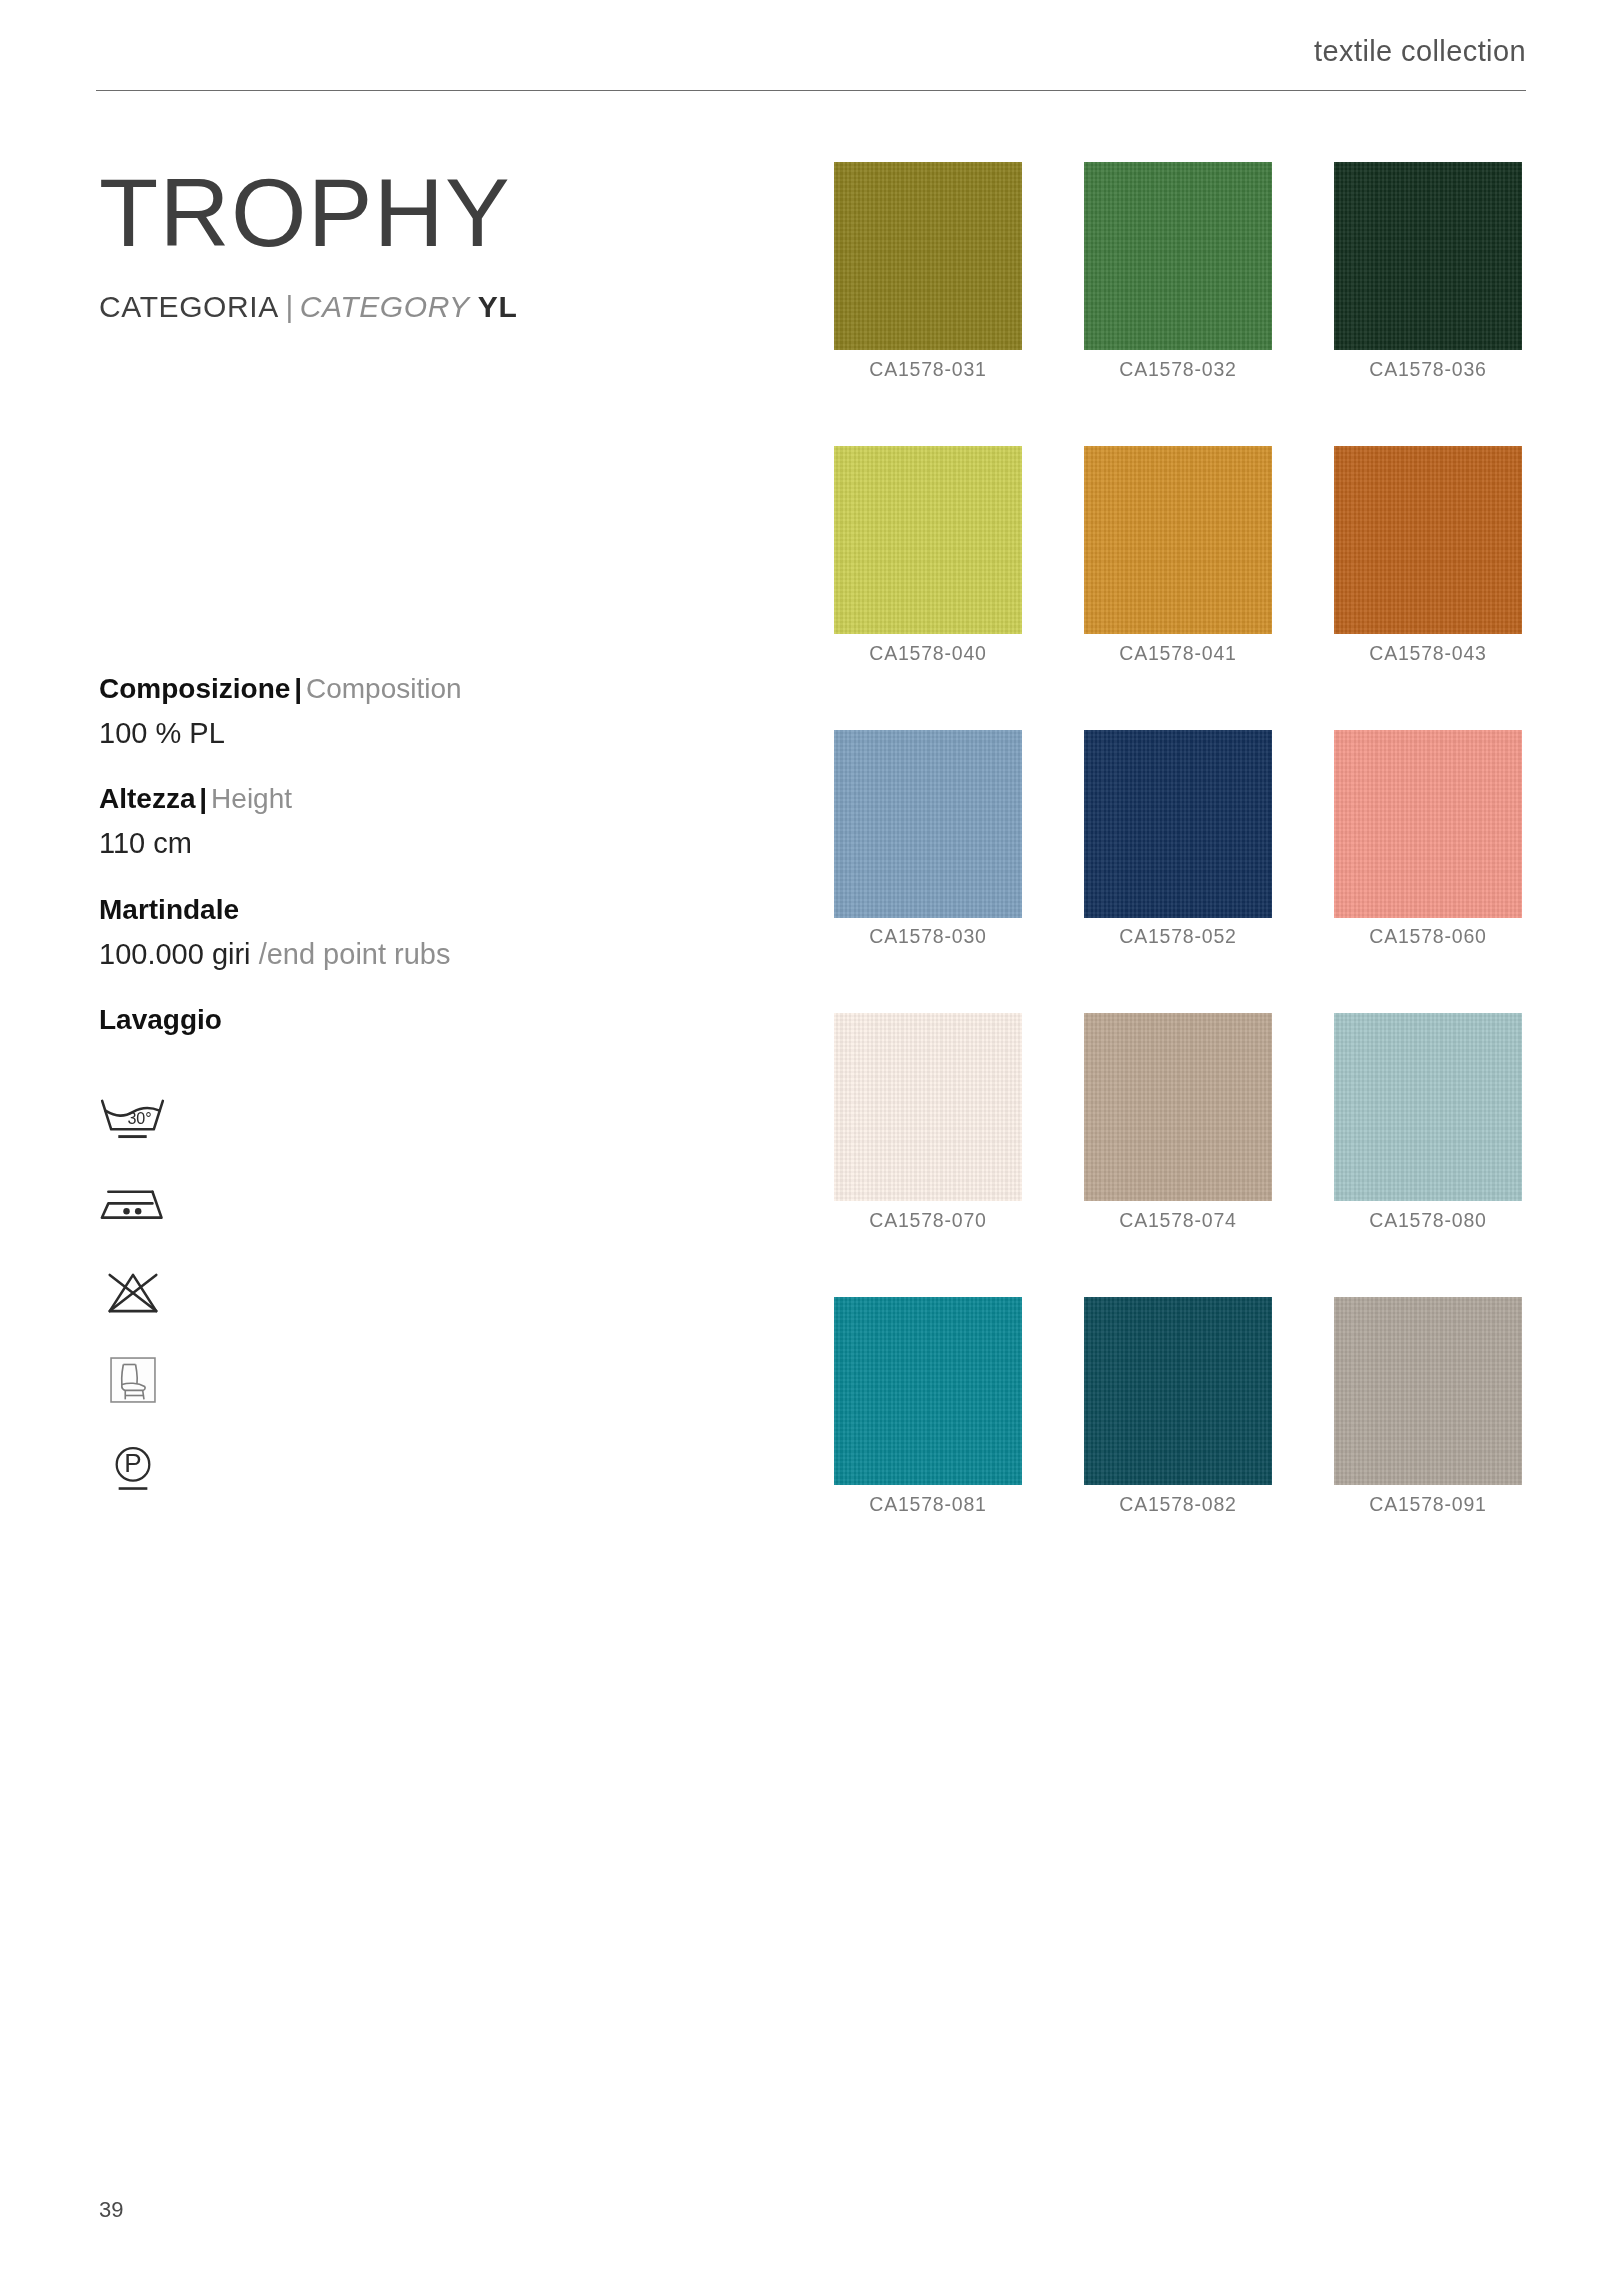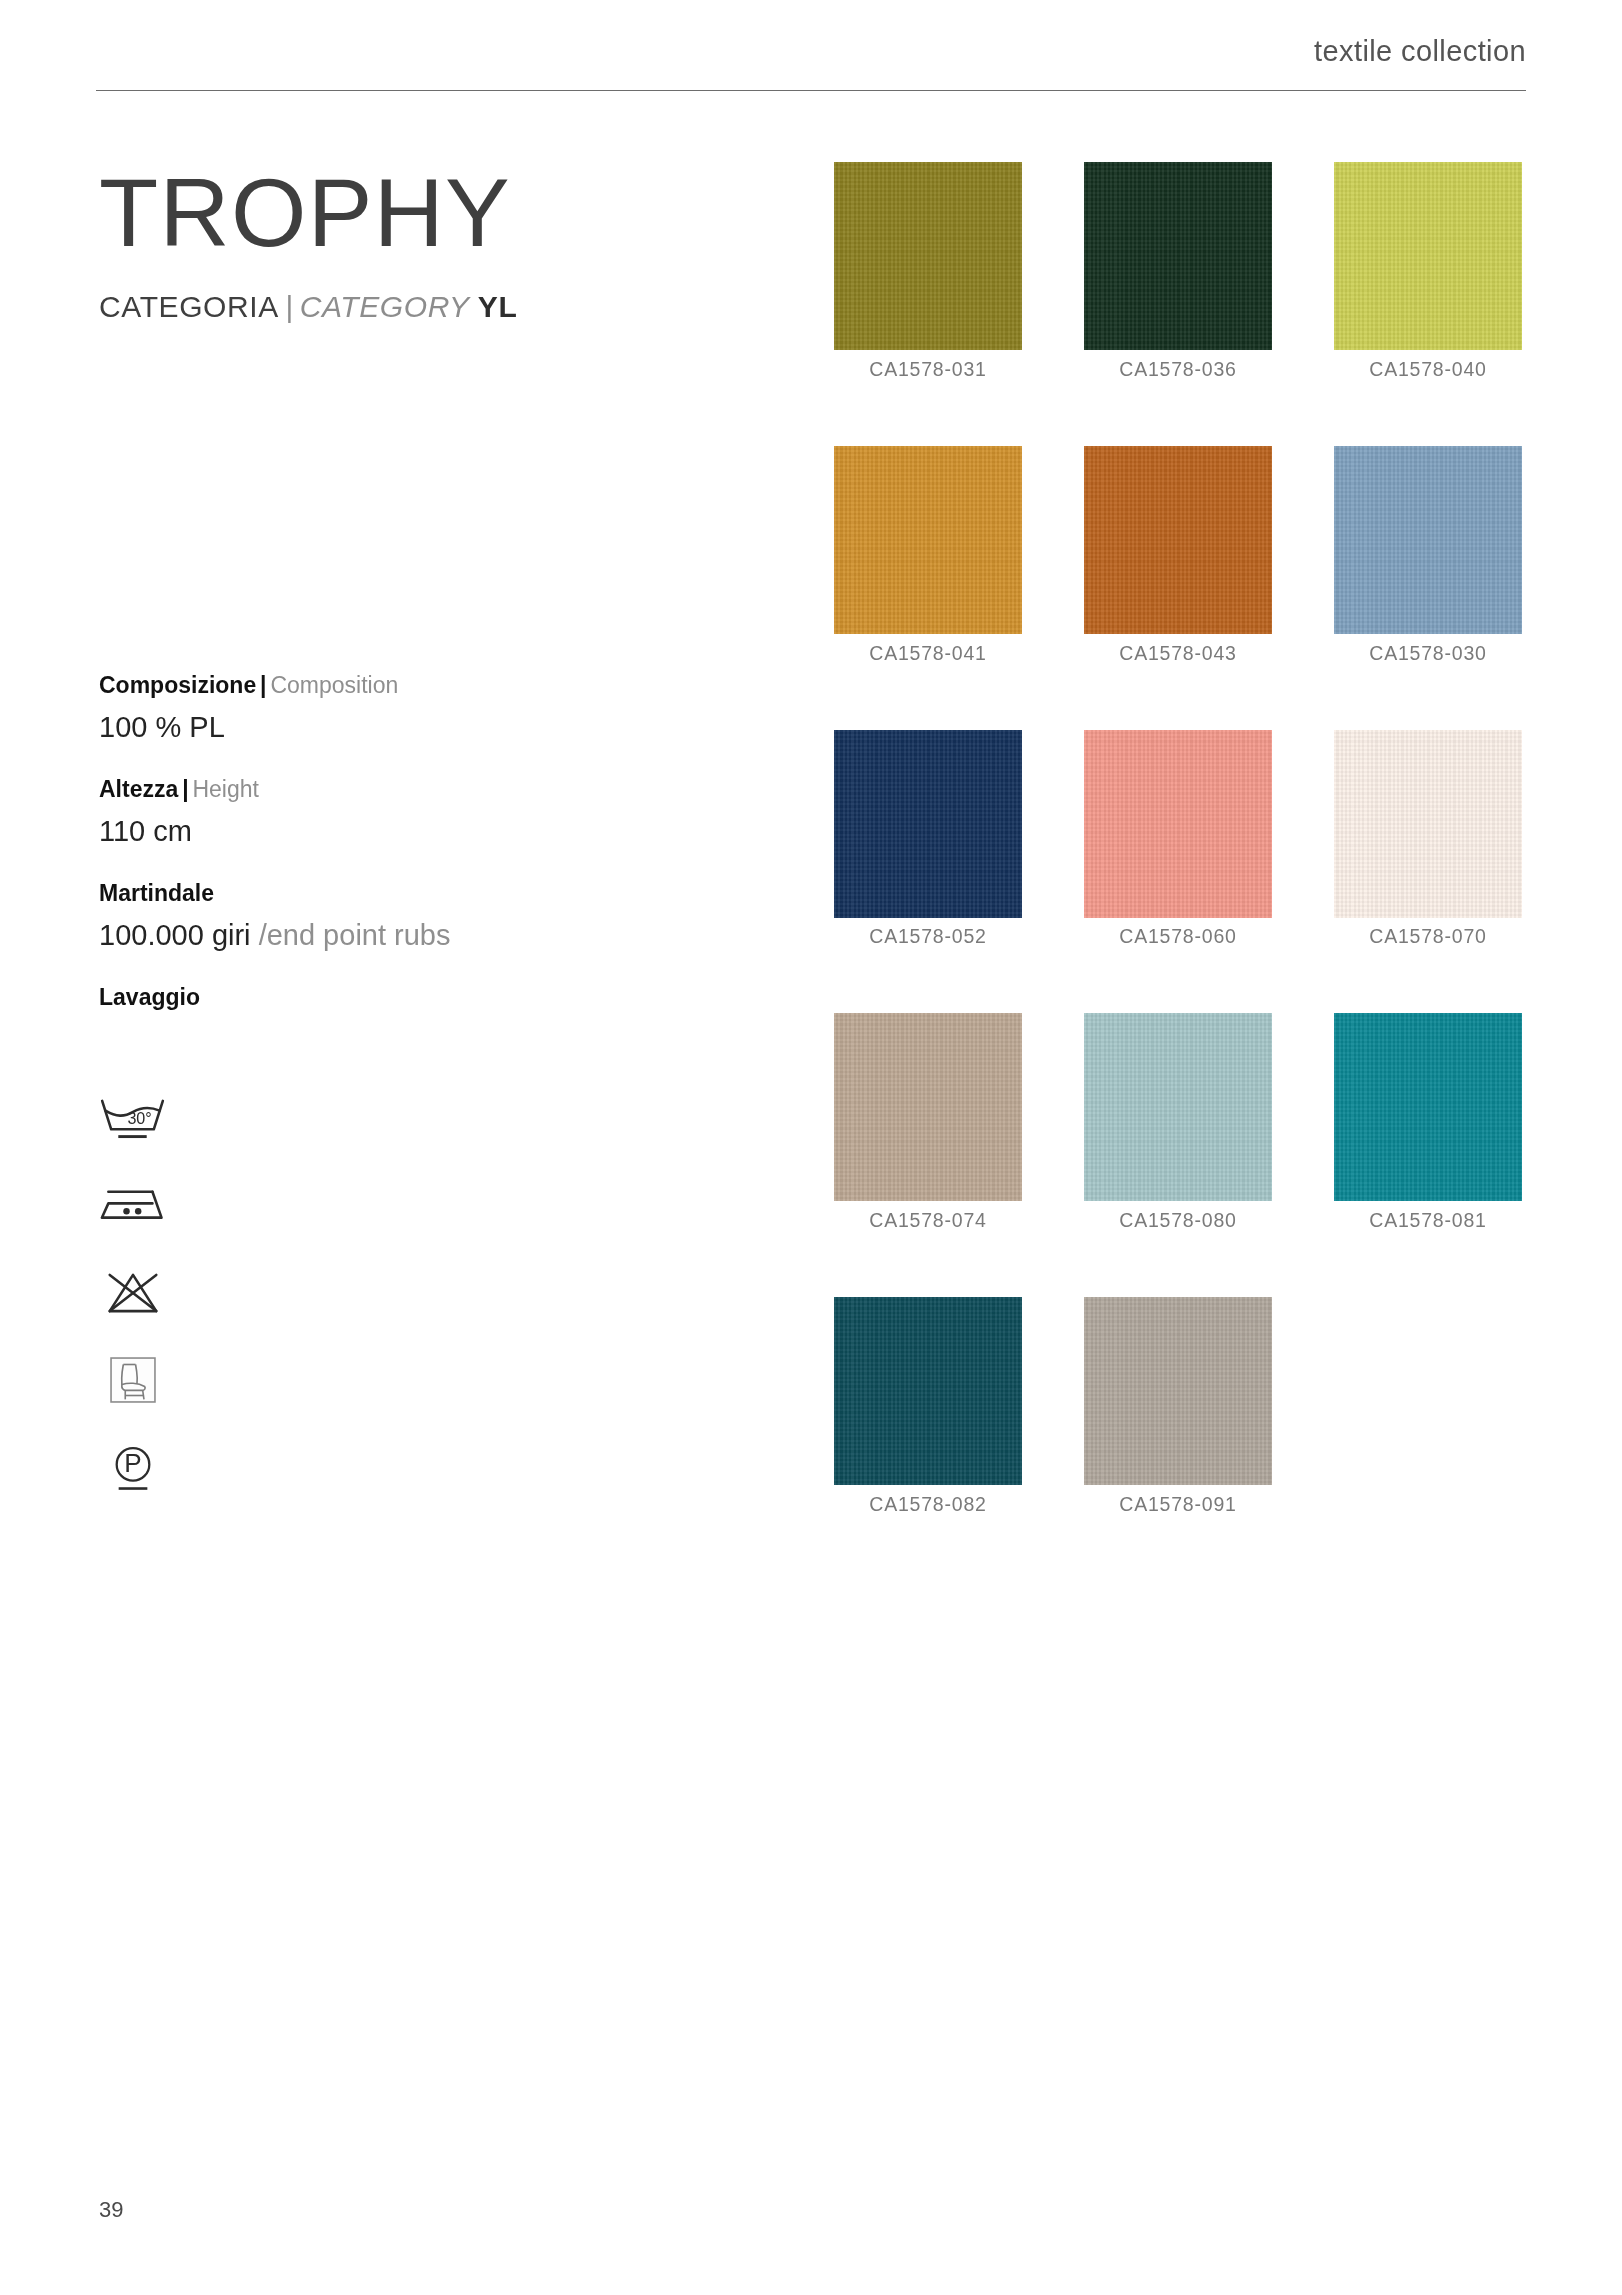--- a/index.html
+++ b/index.html
@@ -76,21 +76,21 @@
   
   .specs {
     position: absolute;
     left: 99px;
     top: 671px;
     width: 650px;
   }
   .spec-group { margin-bottom: 30px; }
   .spec-group:last-child { margin-bottom: 0; }
   .spec-head {
-    font-size: 23px;
+    font-size: 28px;
     line-height: 1.25;
     white-space: nowrap;
     color: #111111;
   }
   .spec-head .it { font-weight: 700; }
   .spec-head .sep { font-weight: 700; padding: 0 3.9px; }
   .spec-head .en { font-weight: 300; color: #8f8f8f; }
   .spec-val {
     margin-top: 9px;
     font-size: 29px;
@@ -265,20 +265,24 @@
   </span>
 
 </div>
 
 <div class="swatch-grid" id="swatch-grid">
     <div class="swatch-cell">
       <div class="swatch-chip" style="background-color: rgb(139, 127, 32);"></div>
       <div class="swatch-label">CA1578-031</div>
     </div>
     <div class="swatch-cell">
+      <div class="swatch-chip" style="background-color: rgb(65, 122, 63);"></div>
+      <div class="swatch-label">CA1578-032</div>
+    </div>
+    <div class="swatch-cell">
       <div class="swatch-chip" style="background-color: rgb(20, 48, 31);"></div>
       <div class="swatch-label">CA1578-036</div>
     </div>
     <div class="swatch-cell">
       <div class="swatch-chip" style="background-color: rgb(204, 208, 85);"></div>
       <div class="swatch-label">CA1578-040</div>
     </div>
     <div class="swatch-cell">
       <div class="swatch-chip" style="background-color: rgb(209, 145, 44);"></div>
       <div class="swatch-label">CA1578-041</div>

